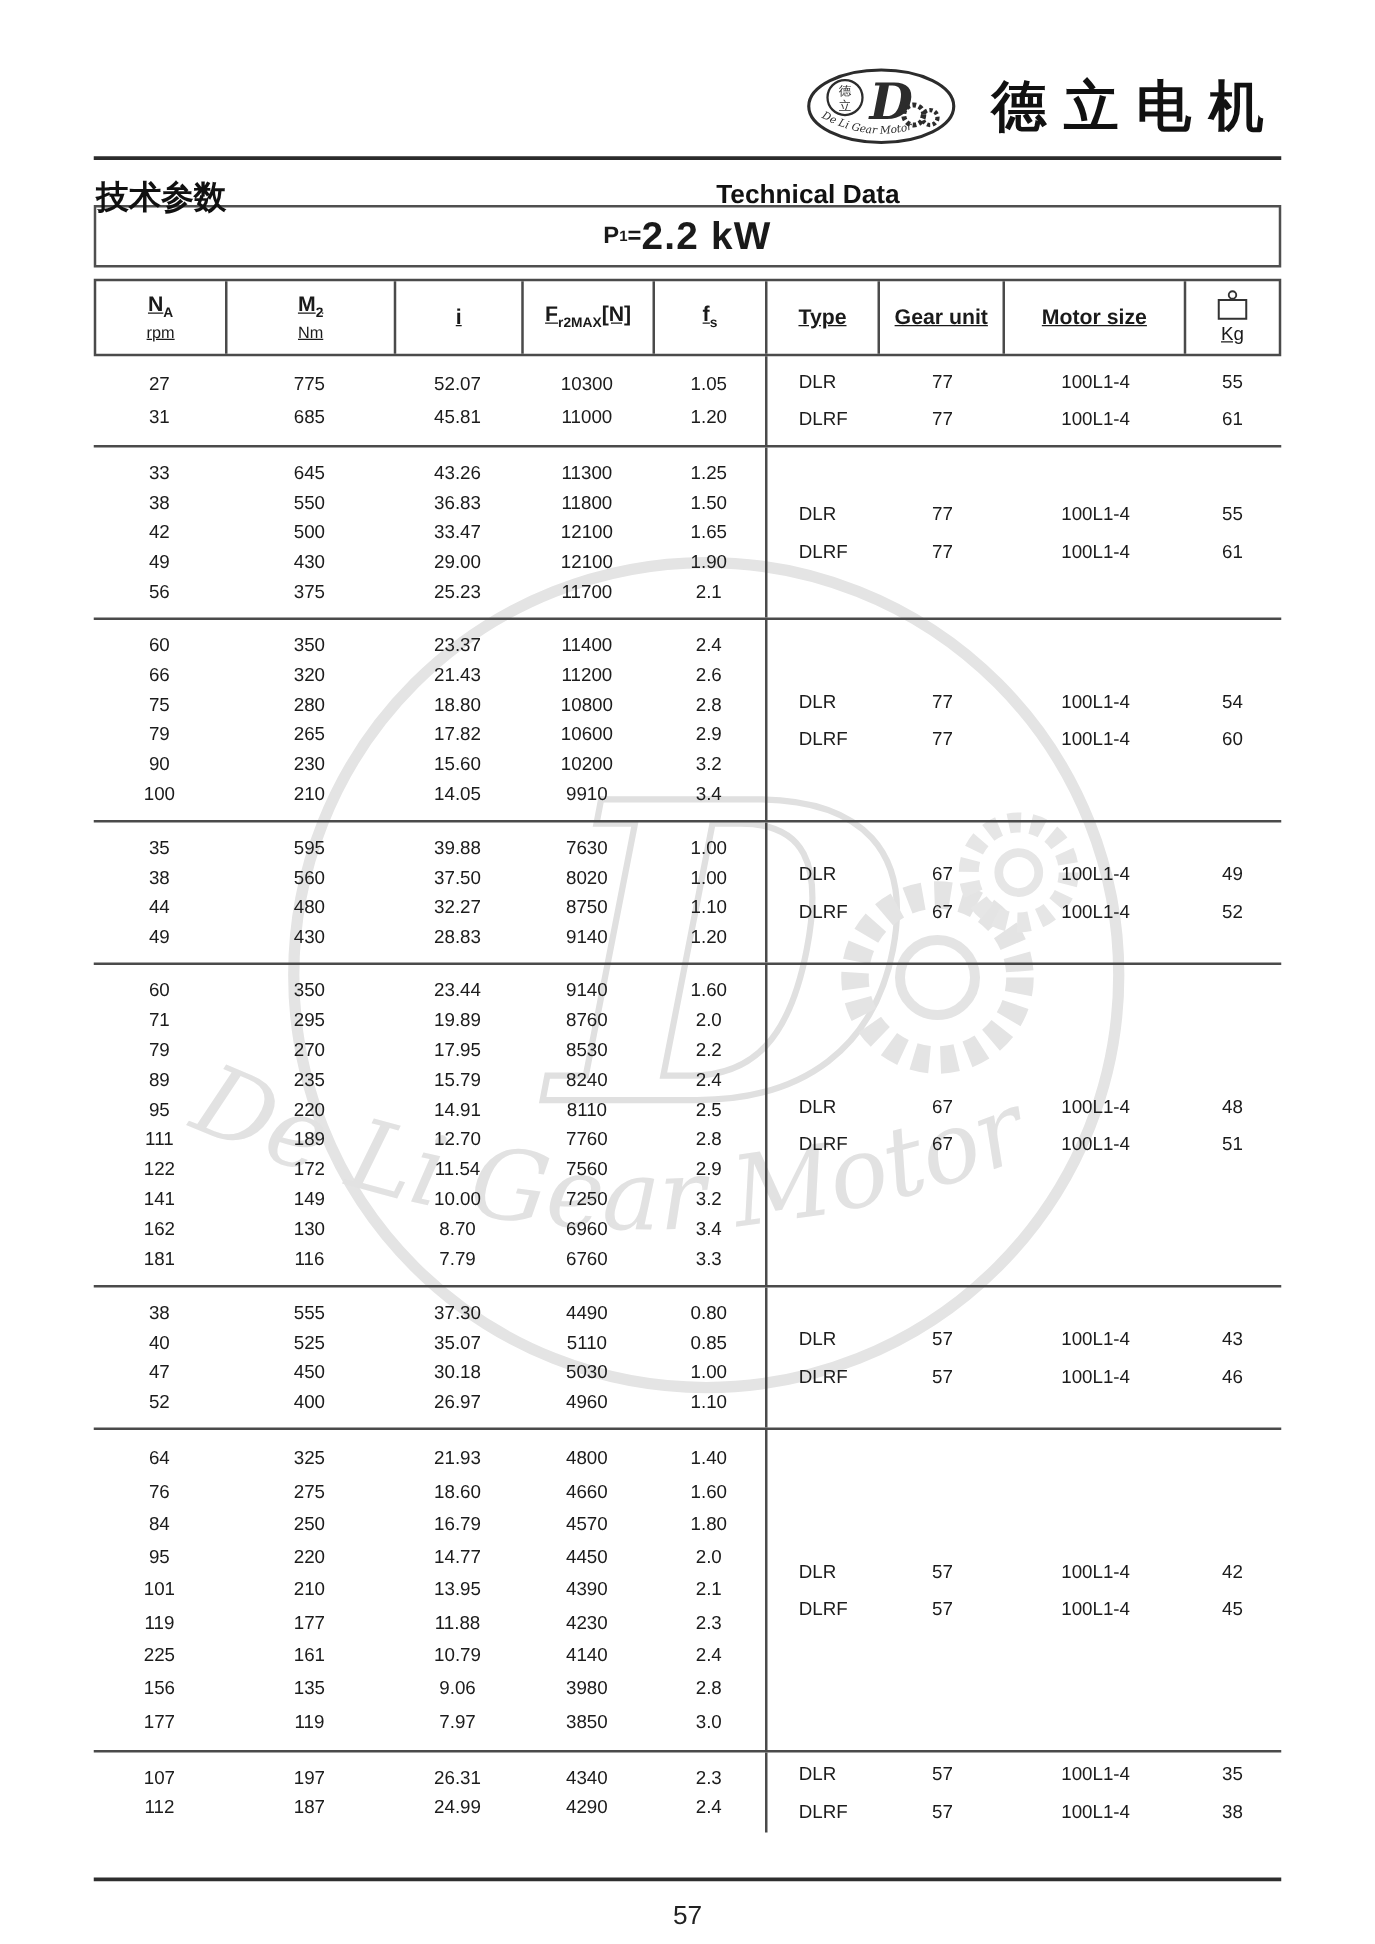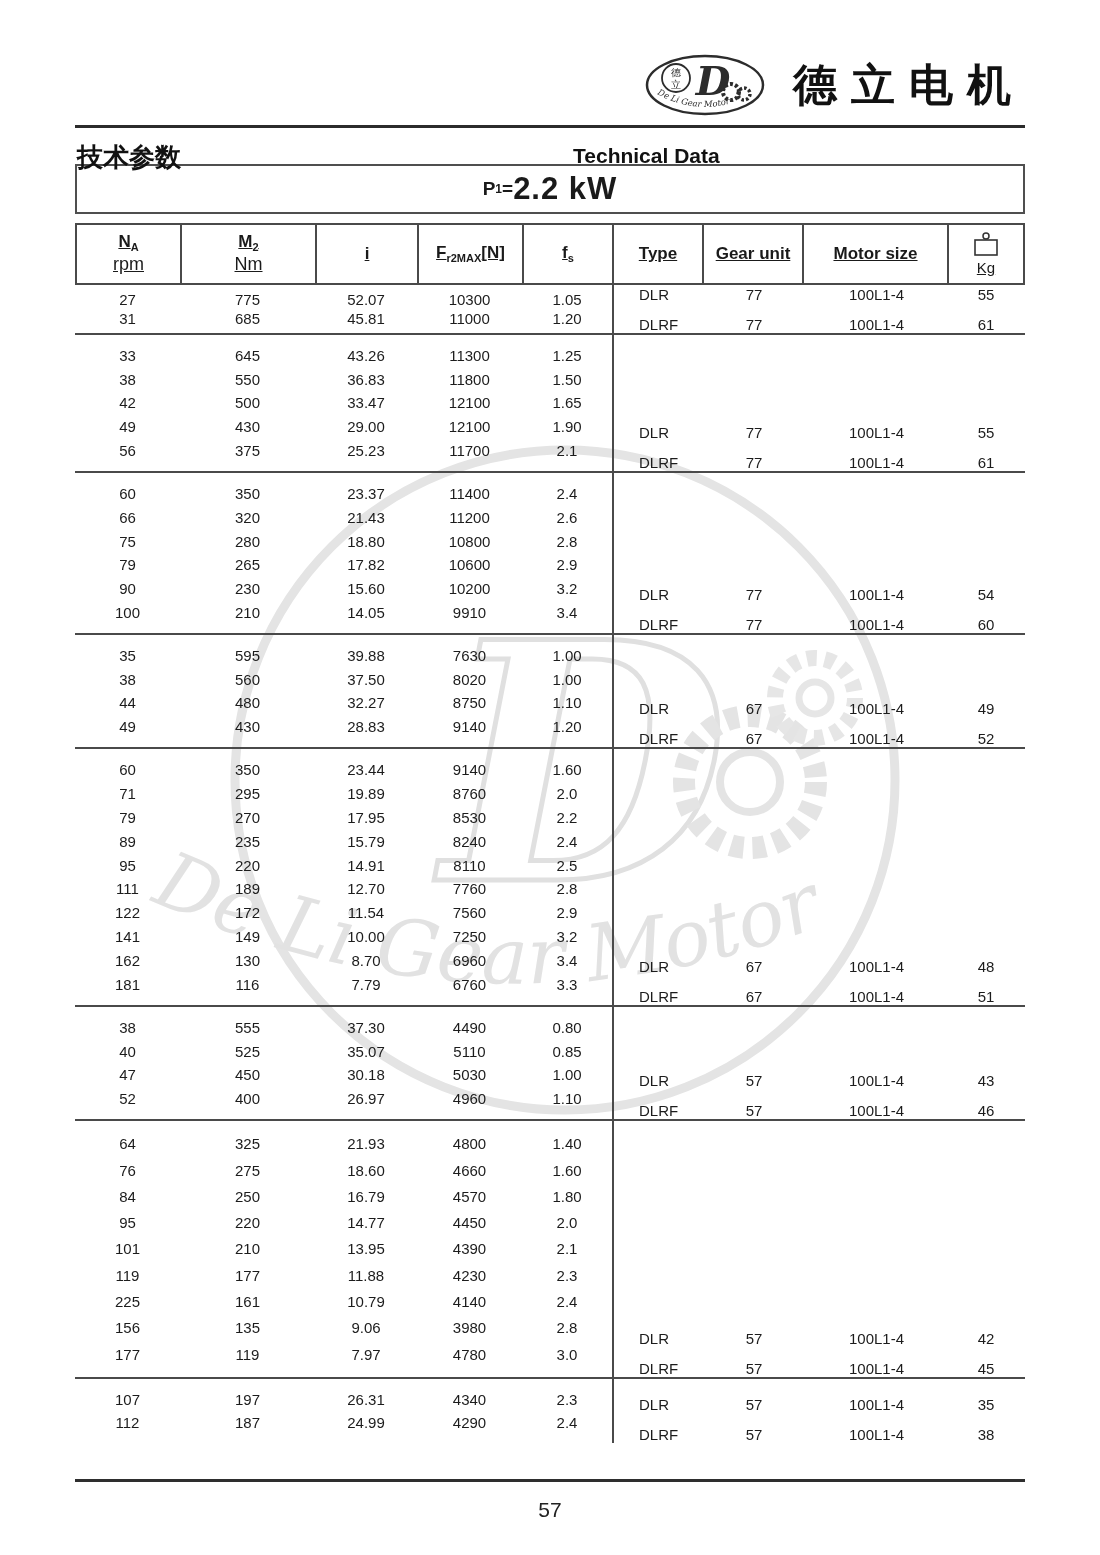--- a/index.html
+++ b/index.html
@@ -67,21 +67,21 @@
     text-decoration:underline;
   }
   .th {
     border-right:2px solid #4a4a4a;
     display:flex; flex-direction:column; align-items:center; justify-content:center;
     line-height:1.1;
   }
   .th:last-child { border-right:none; }
   .th-main { font-size:17px; font-weight:bold; }
   .th-main sub { font-size:11px; }
-  .th-unit { font-size:18px; font-weight:normal; margin-top:2px; }
+  .th-unit { font-size:13px; font-weight:normal; margin-top:2px; }
   .kg-icon { display:block; margin-bottom:1px; }
 
   
   .tbody {
     margin:0 75px;
     border-bottom:3px solid #2e2e2e;
     position:relative;
   }
   .group { display:flex; }
   .group + .group { border-top:2px solid #4a4a4a; }
@@ -95,21 +95,21 @@
   }
   .body-row {
     display:grid;
     grid-template-columns:105px 135px 102px 105px 90px;
   }
   .body-cell { text-align:center; font-size:15px; color:#1c1c1c; }
   .group-variants {
     width:411px;
     border-left:2px solid #4a4a4a;
     display:flex; flex-direction:column;
-    justify-content:flex-end;
+    justify-content:center;
     gap:13px;
   }
   .variant-row {
     display:grid;
     grid-template-columns:90px 100px 145px 74px;
   }
   .var-cell { text-align:center; font-size:15px; color:#1c1c1c; }
   .var-type { text-align:left; padding-left:25px; }
 
   
@@ -202,21 +202,21 @@
     <div class="th">
       <svg class="kg-icon" width="30" height="25" viewBox="0 0 30 25">
         <circle cx="15" cy="4" r="3" fill="none" stroke="#333" stroke-width="1.5"></circle>
         <rect x="4" y="8" width="22" height="15" fill="none" stroke="#333" stroke-width="1.6"></rect>
       </svg>
       <div class="th-unit" style="font-size:15px;">Kg</div>
     </div>
   </div>
 
   <div class="tbody">
-      <div class="group" style="height: 48px;">
+      <div class="group" style="height: 71px;">
         <div class="group-rows">
           <div class="body-row">
             <div class="body-cell">27</div>
             <div class="body-cell">775</div>
             <div class="body-cell">52.07</div>
             <div class="body-cell">10300</div>
             <div class="body-cell">1.05</div>
           </div>
           <div class="body-row">
             <div class="body-cell">31</div>
@@ -589,21 +589,21 @@
             <div class="body-cell">156</div>
             <div class="body-cell">135</div>
             <div class="body-cell">9.06</div>
             <div class="body-cell">3980</div>
             <div class="body-cell">2.8</div>
           </div>
           <div class="body-row">
             <div class="body-cell">177</div>
             <div class="body-cell">119</div>
             <div class="body-cell">7.97</div>
-            <div class="body-cell">4780</div>
+            <div class="body-cell">3850</div>
             <div class="body-cell">3.0</div>
           </div>
         </div>
         <div class="group-variants">
           <div class="variant-row">
             <div class="var-cell var-type">DLR</div>
             <div class="var-cell">57</div>
             <div class="var-cell">100L1-4</div>
             <div class="var-cell">42</div>
           </div>

